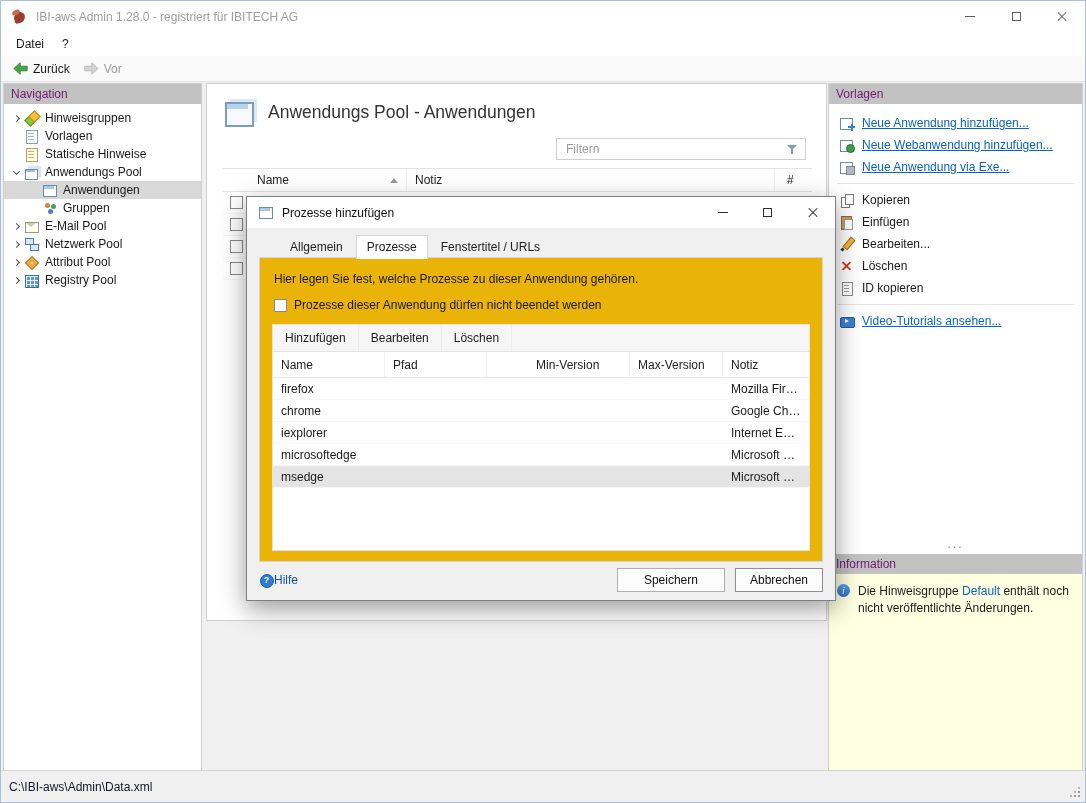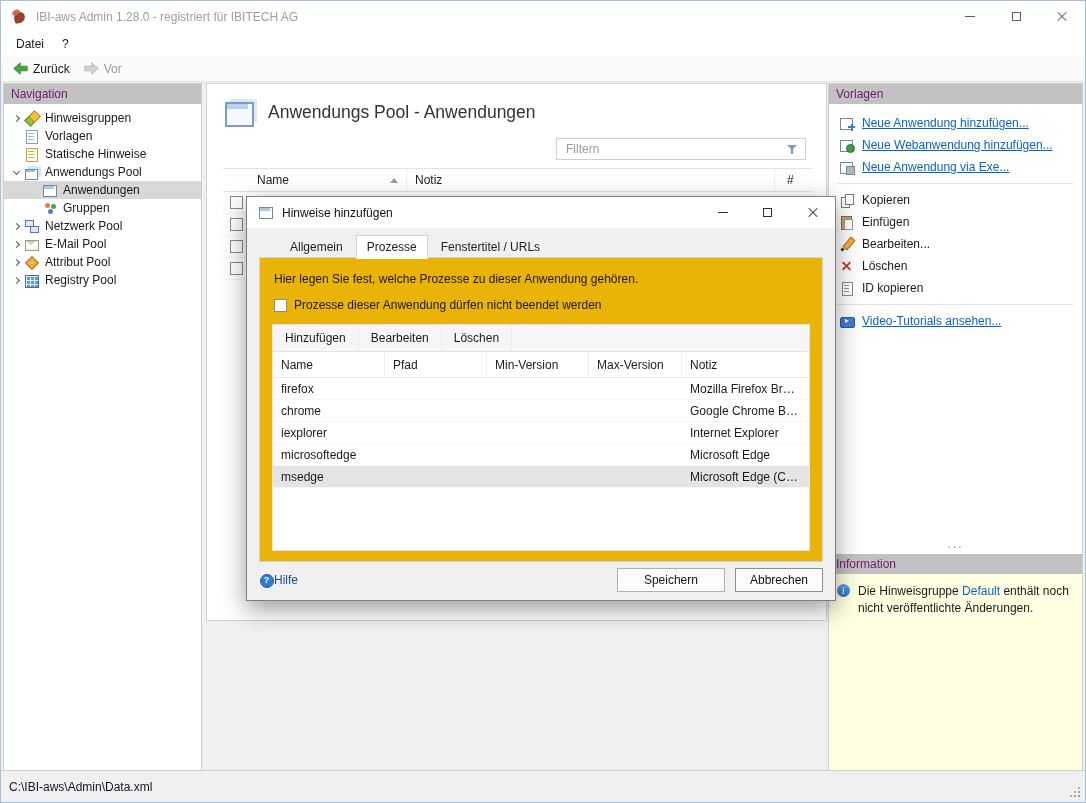--- a/index.html
+++ b/index.html
@@ -200,21 +200,21 @@
   .dlg-desc { margin:4px 2px 10px; }
   .chk-row { display:flex; align-items:center; gap:7px; margin:2px 2px 12px; }
   .proc-toolbar { display:flex; background:#f6f6f6; border:1px solid #e3e3e3; border-bottom:none; }
   .ptool-btn { padding:6px 12px; border-right:1px solid #ececec; }
   .proc-table { border:1px solid #e3e3e3; flex:1; background:#fff; display:flex; flex-direction:column; overflow:hidden; }
   .pt-header { display:flex; align-items:center; height:26px; border-bottom:1px solid #e9e9e9; }
   .pt-hcell { padding:0 8px; height:100%; display:flex; align-items:center; border-right:1px solid #f0f0f0; color:#222; }
   .pt-row { display:flex; align-items:center; height:22px; border-bottom:1px solid #f6f6f6; }
   .pt-row.selected { background:#e4e4e4; }
   .pt-cell { padding:0 8px; white-space:nowrap; overflow:hidden; text-overflow:ellipsis; }
-  .pc1 { width:112px; } .pc2 { width:102px; } .pc3 { width:102px; } .pc4 { width:93px; }
+  .pc1 { width:112px; } .pc2 { width:102px; } .pc3 { width:102px;margin-left:41px; } .pc4 { width:93px; }
   .pc5 { flex:1; min-width:0; border-right:none; }
   .dlg-bottom { position:absolute; left:0; right:0; bottom:0; height:40px; display:flex; align-items:center; padding:0 12px; }
   .help-link { display:flex; align-items:center; color:#17508e; }
   .help-icon-wrap { width:15px; height:15px; position:relative; }
   .dlg-buttons { margin-left:auto; display:flex; gap:10px; }
   .btn { height:24px; background:#fcfcfc; border:1px solid #b0b0b0; display:flex; align-items:center;
          justify-content:center; padding:0 14px; font-size:12px; color:#111; }
   .btn-save { min-width:108px; }
   .btn-cancel { min-width:70px; border-color:#8f8f8f; }
 </style>
@@ -315,30 +315,30 @@
               <i class="chev"></i>
             </span>
             <span class="ic groups-icon"></span>
             <span class="tlabel">Gruppen</span>
           </div>
 
           <div class="tree-item level-0">
             <span class="expander exp-collapsed">
               <i class="chev"></i>
             </span>
+            <span class="ic mail-icon"></span>
+            <span class="tlabel">E-Mail Pool</span>
+          </div>
+
+          <div class="tree-item level-0">
+            <span class="expander exp-collapsed">
+              <i class="chev"></i>
+            </span>
             <span class="ic network-icon"></span>
             <span class="tlabel">Netzwerk Pool</span>
-          </div>
-
-          <div class="tree-item level-0">
-            <span class="expander exp-collapsed">
-              <i class="chev"></i>
-            </span>
-            <span class="ic mail-icon"></span>
-            <span class="tlabel">E-Mail Pool</span>
           </div>
 
           <div class="tree-item level-0">
             <span class="expander exp-collapsed">
               <i class="chev"></i>
             </span>
             <span class="ic attribute-icon"></span>
             <span class="tlabel">Attribut Pool</span>
           </div>
 
@@ -474,21 +474,21 @@
   </div>
 
   <div class="statusbar">
     <span>C:\IBI-aws\Admin\Data.xml</span>
     <span class="grip"></span>
   </div>
 
   <div class="dialog">
     <div class="dlg-titlebar">
       <span class="ic applications-icon"></span>
-      <span class="dlg-title">Hinweise hinzufügen</span>
+      <span class="dlg-title">Prozesse hinzufügen</span>
       <div class="dlg-controls">
 
           <div class="dlg-btn">
             <span class="minimize-icon"></span>
           </div>
 
           <div class="dlg-btn">
             <span class="maximize-icon"></span>
           </div>
 

